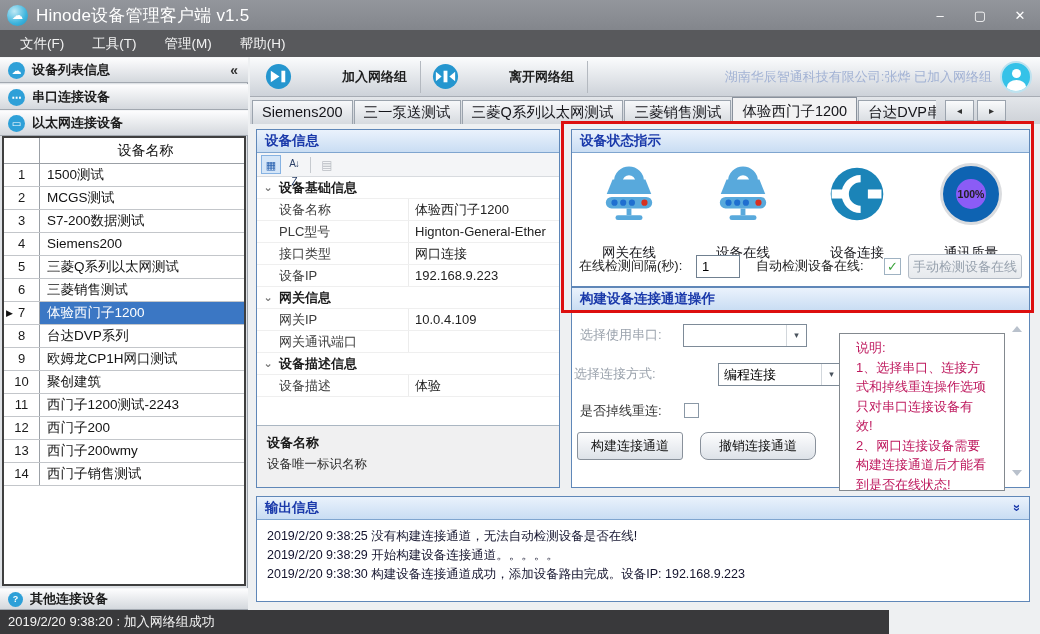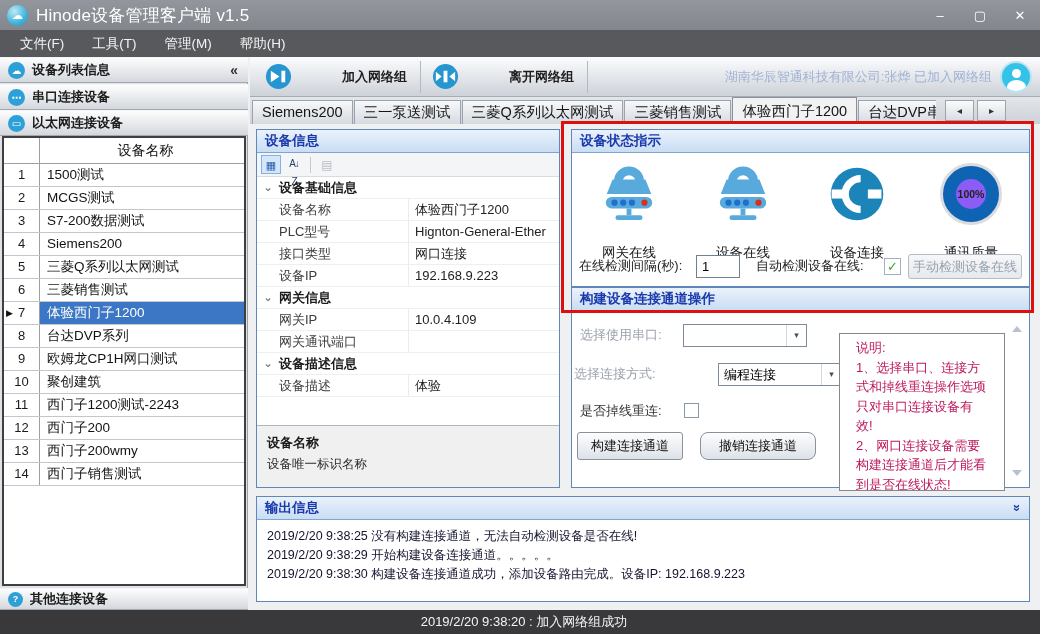--- a/index.html
+++ b/index.html
@@ -44,22 +44,22 @@
     background:#fff; border:2px solid #3f3f3f; overflow:hidden; }
   .dt-row { display:flex; height:23px; line-height:22px; border-bottom:1px solid #c3c6ca; }
   .dt-head { height:26px; line-height:25px; border-bottom:1px solid #9ba0a6; background:#fff; }
   .dt-num { width:36px; flex:none; text-align:center; font-size:13px; color:#1a1a1a;
     border-right:1px solid #9ba0a6; background:#fff; position:relative; }
   .dt-name { flex:1; font-size:13.5px; color:#121212; padding-left:7px; overflow:hidden; white-space:nowrap; }
   .dt-row.sel .dt-name { background:#3b77c4; color:#fff; }
   .sel-marker { position:absolute; left:2px; top:0; font-size:9px; color:#111; }
 
   
-  .statusbar { left:0; top:610px; width:1040px; height:24px; background:#39393b;
-    color:#f4f4f4; font-size:13px; display:flex; align-items:center; padding-left:8px;justify-content:center; }
+  .statusbar { left:0; top:610px; width:889px; height:24px; background:#39393b;
+    color:#f4f4f4; font-size:13px; display:flex; align-items:center; padding-left:8px; }
 
   
   .main-toolbar { left:250px; top:57px; width:790px; height:40px;
     background:linear-gradient(#fbfcfd,#cdd2d9); border-bottom:1px solid #a7acb4;
     display:flex; align-items:center; }
   .tool-btn { display:flex; align-items:center; gap:7px; padding:0 13px 0 9px; height:32px;
     border-right:1px solid #b4b9c0; margin-right:2px; }
   .tool-btn-label { font-size:13px; font-weight:bold; color:#1d1d1d;margin-left:43px; }
   .net-ico { width:27px; height:27px; flex:none; }
   .company-text { position:absolute; right:48px; top:0; height:40px; display:flex;

